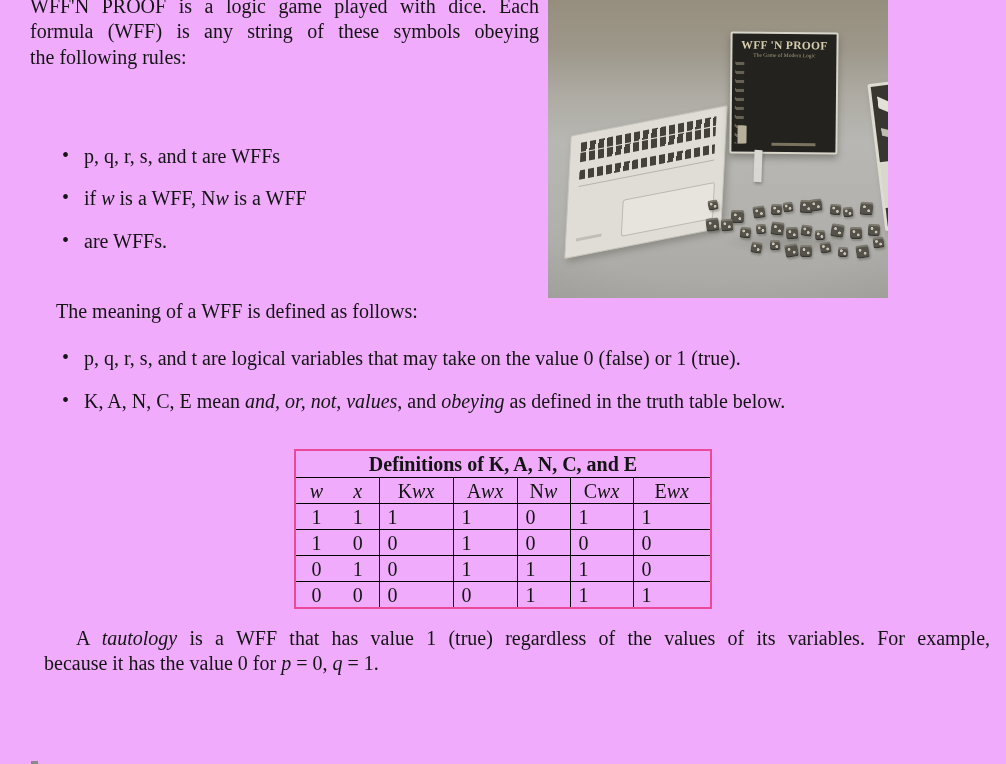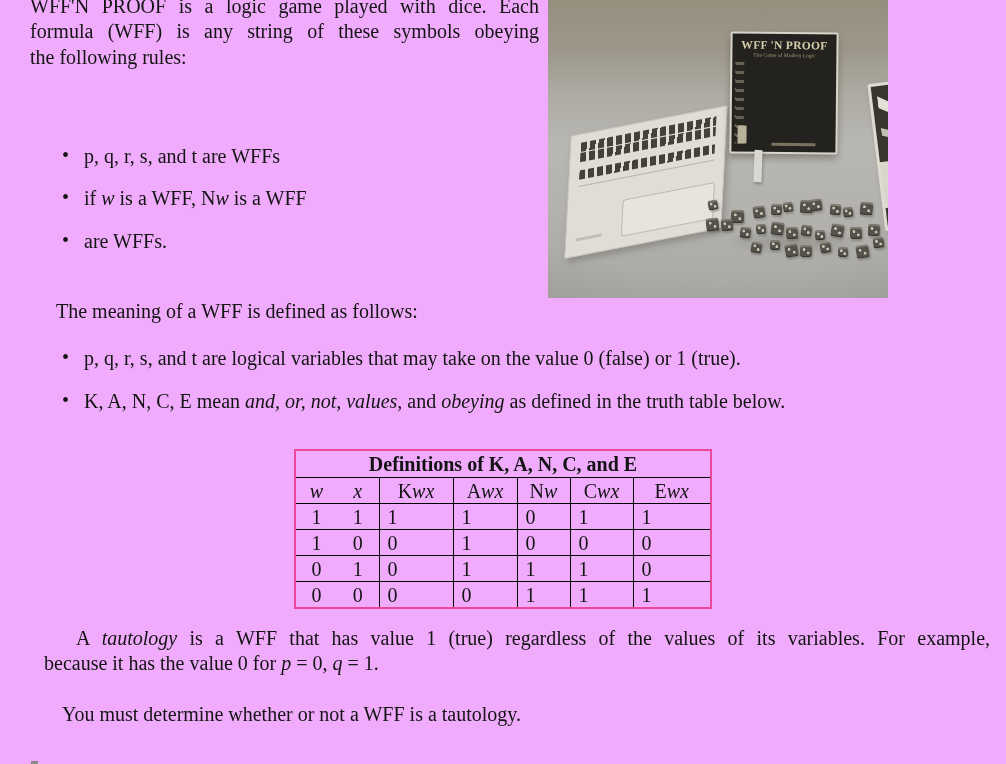--- a/index.html
+++ b/index.html
@@ -272,23 +272,20 @@
           </tr>
         </tbody>
       </table>
   </div>
 
   <div class="abs" style="left:30px; top:626px; width:946px;margin-left:14px;" id="taut">
       <div class="tline">A <i>tautology</i> is a WFF that has value 1 (true) regardless of the values of its variables. For example,</div>
       <div class="tline last">because it has the value 0 for <i>p</i> = 0, <i>q</i> = 1.</div>
     </div>
 
-  <div class="abs" style="left:62px; top:702px; width:914px;">
-      <div class="tline last">You must determine whether or not a WFF is a tautology.</div>
-    </div>
 
   <div class="abs fragment"></div>
 </div>
 
 <style>
   
   #taut .tline:first-child { text-indent:32px; }
 </style>
 
 </body></html>

